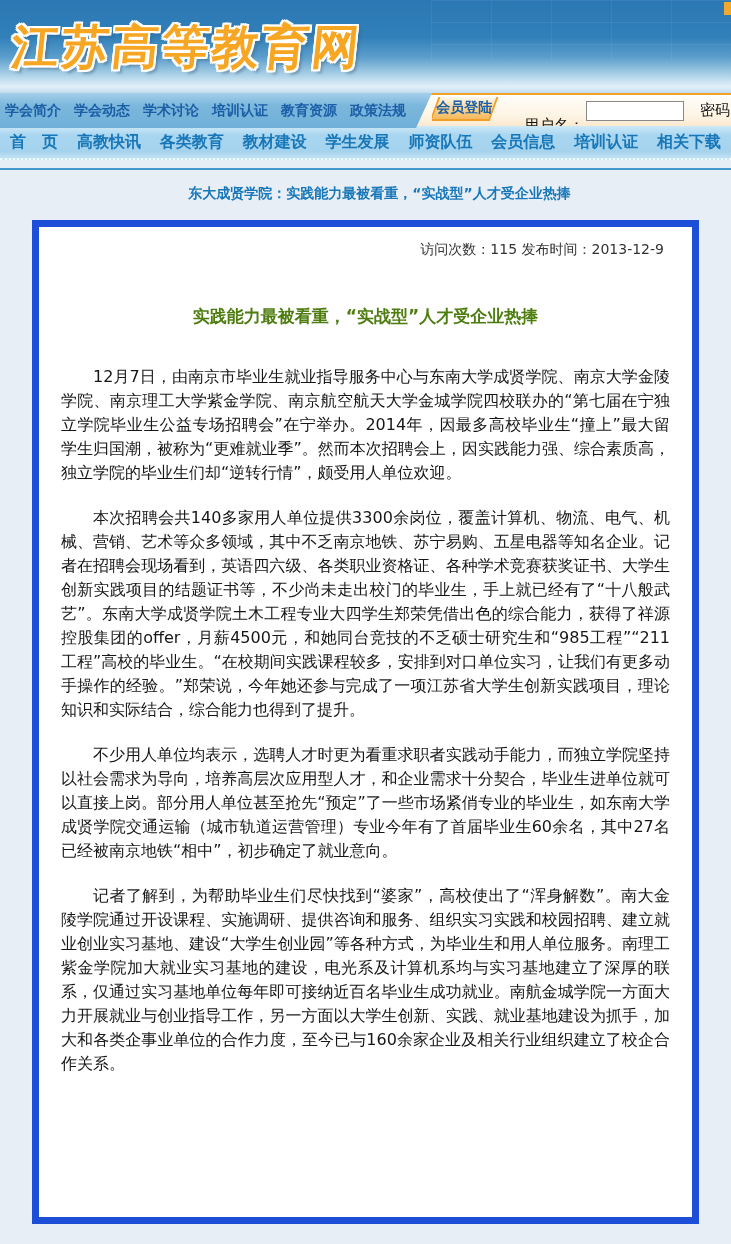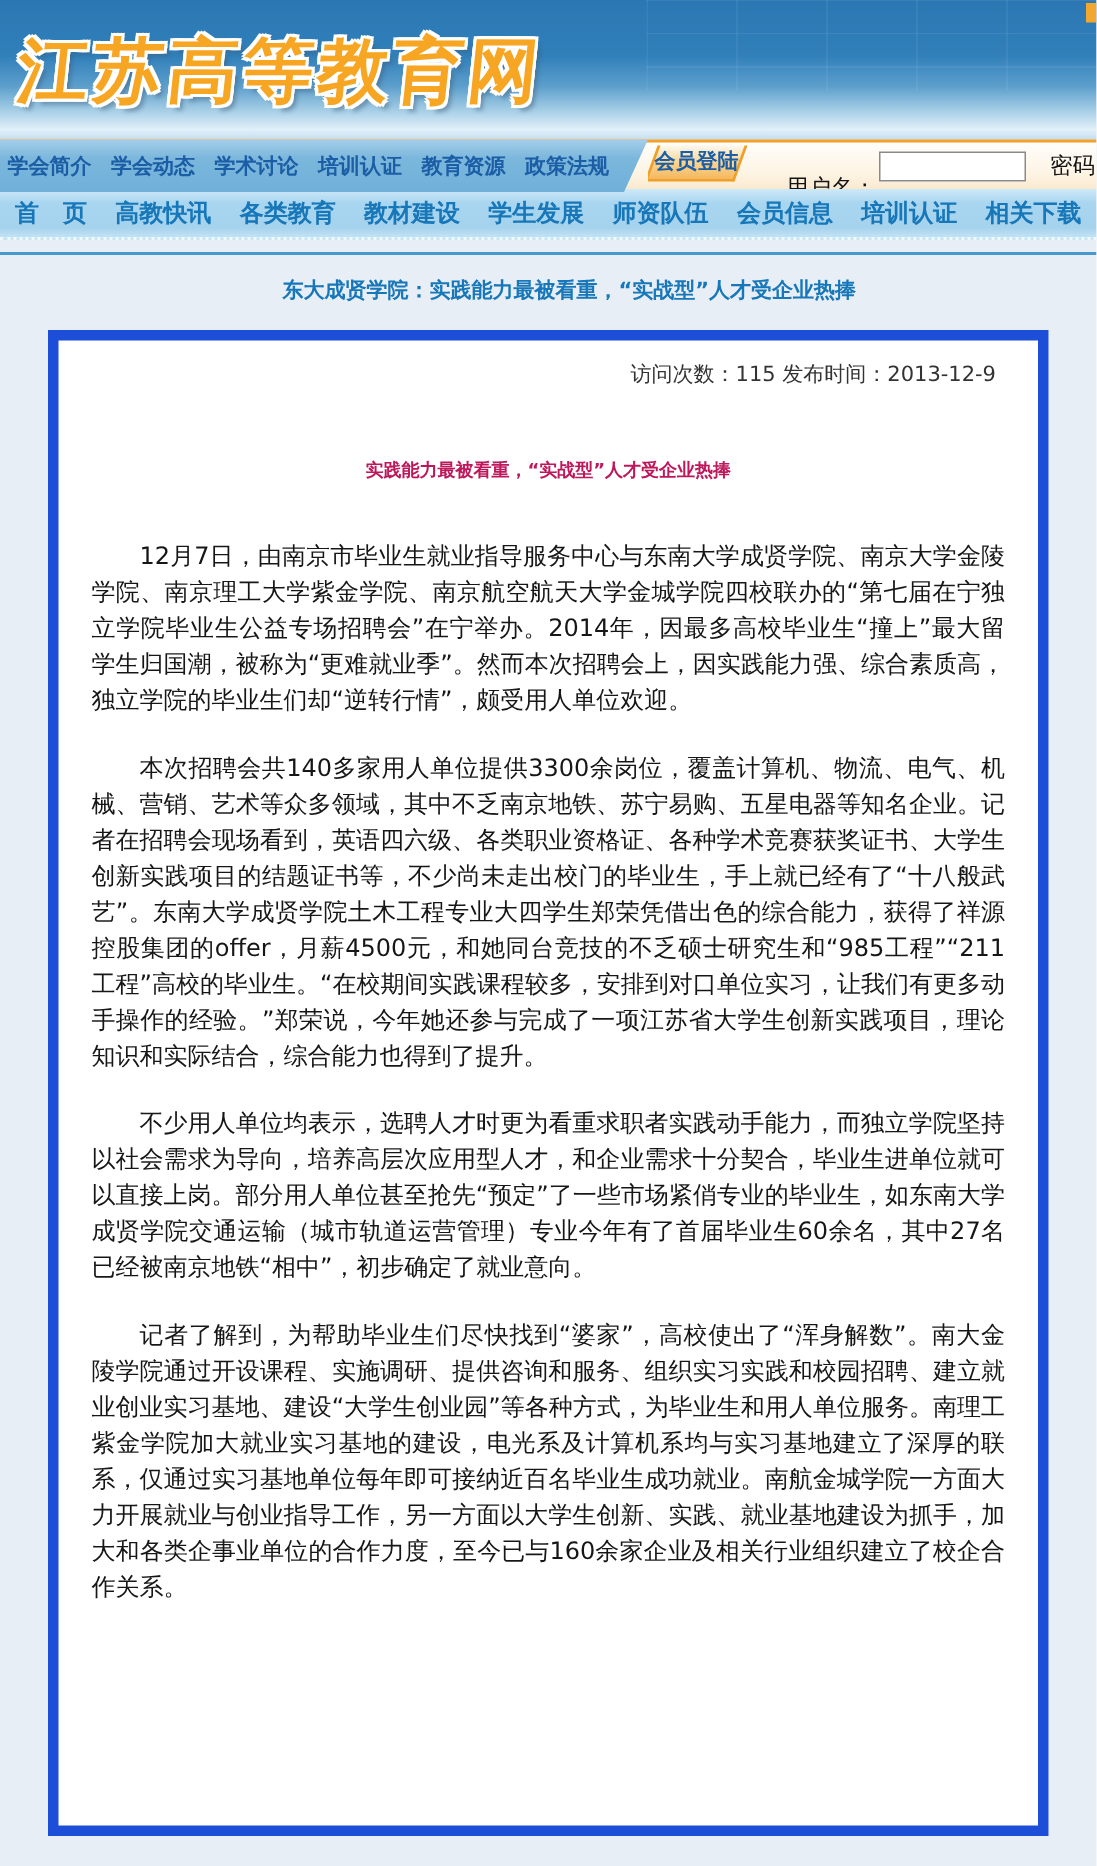--- a/index.html
+++ b/index.html
@@ -173,23 +173,23 @@
   }
   .article-subtitle {
     text-align: center;
     font-size: 16px;
     font-weight: normal;
     color: #222222;
     margin-bottom: 19px;
   }
   .article-headline {
     text-align: center;
-    font-size: 12px;
-    font-weight: bold;
-    color: #be185d;
+    font-size: 17px;
+    font-weight: bold;
+    color: #4d7c0f;
     margin-bottom: 37px;
   }
   .article-paragraph {
     font-size: 16px;
     line-height: 24px;
     color: #161616;
     text-indent: 2em;
     text-align: justify;
     margin-bottom: 21px;
   }

